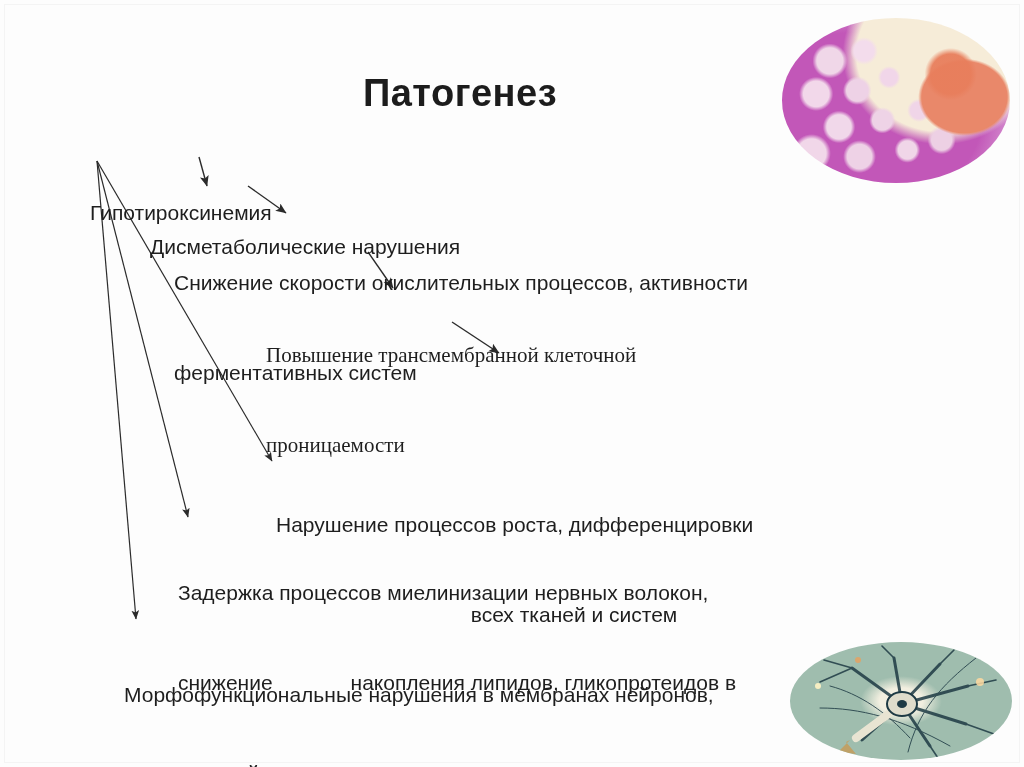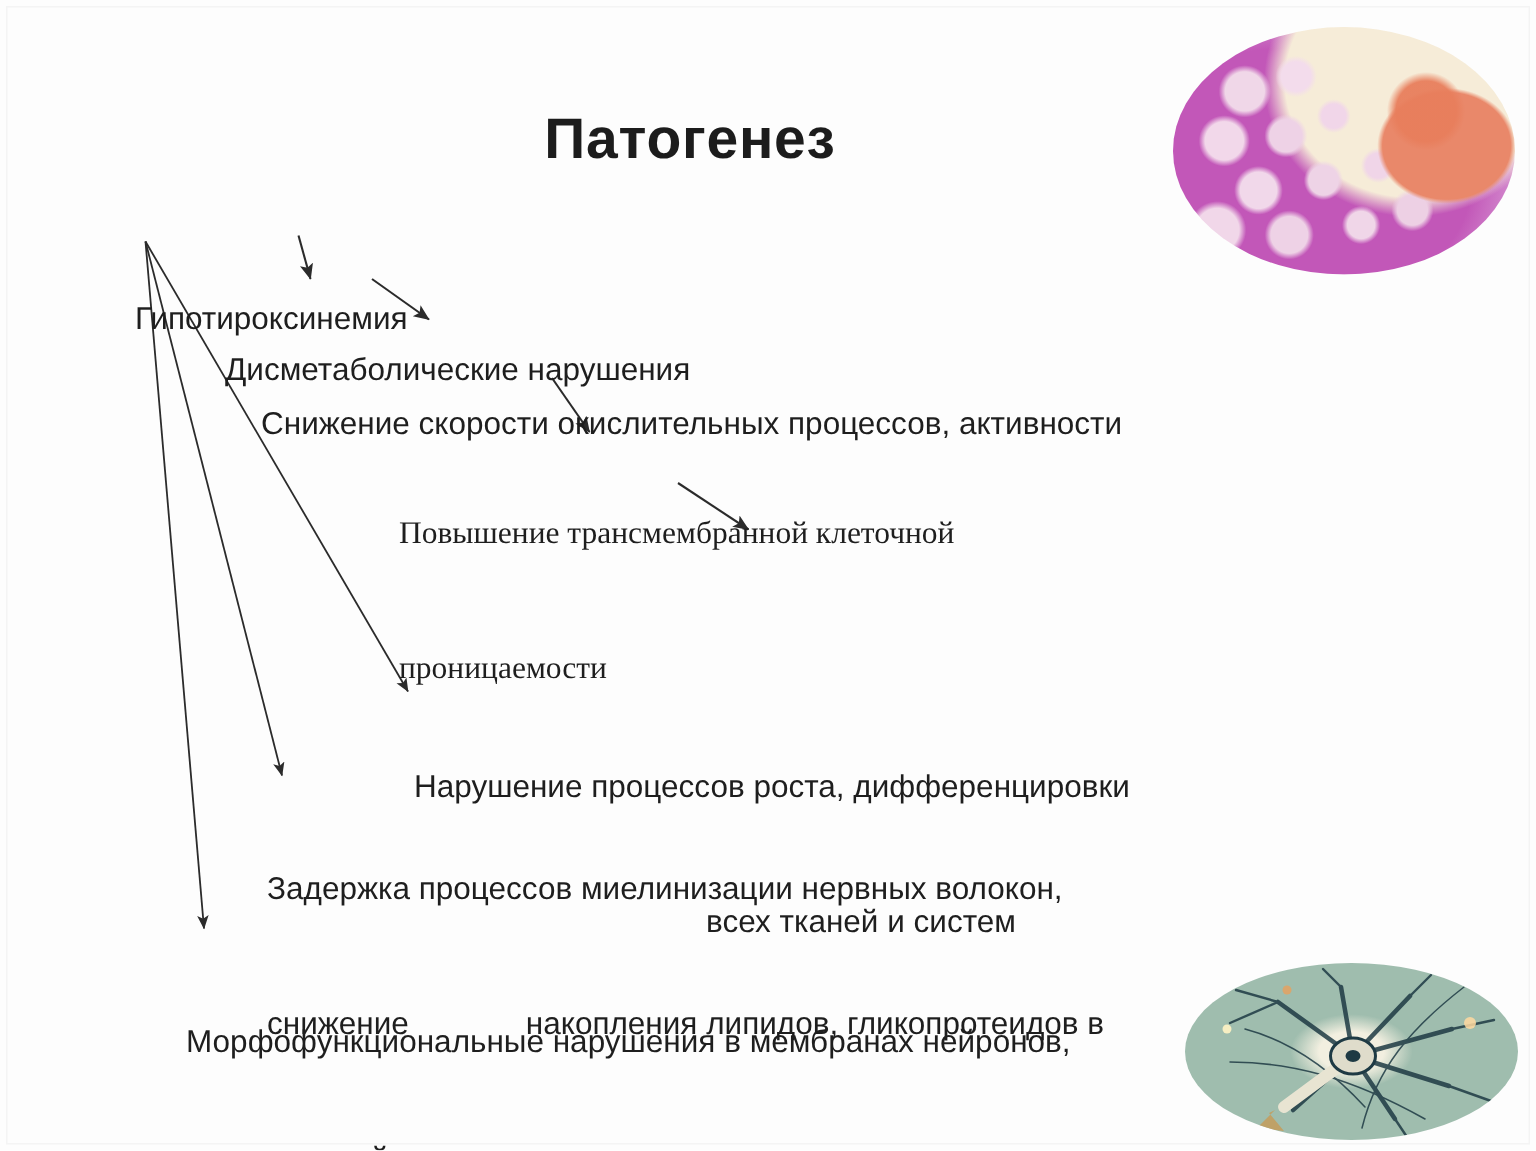--- a/index.html
+++ b/index.html
@@ -156,20 +156,21 @@
   <div class="block" id="b-hypo">
     <span class="ln">Гипотироксинемия</span>
   </div>
 
   <div class="block" id="b-dismet">
     <span class="ln">Дисметаболические нарушения</span>
   </div>
 
   <div class="block" id="b-sniz">
     <span class="ln">Снижение скорости окислительных процессов, активности</span>
+    <span class="ln">ферментативных систем</span>
   </div>
 
   <div class="block" id="b-povysh">
     <span class="ln">Повышение трансмембранной клеточной</span>
     <span class="ln">проницаемости</span>
   </div>
 
 
   <div class="block" id="b-narush">
     <span class="ln">Нарушение процессов роста, дифференцировки</span>

